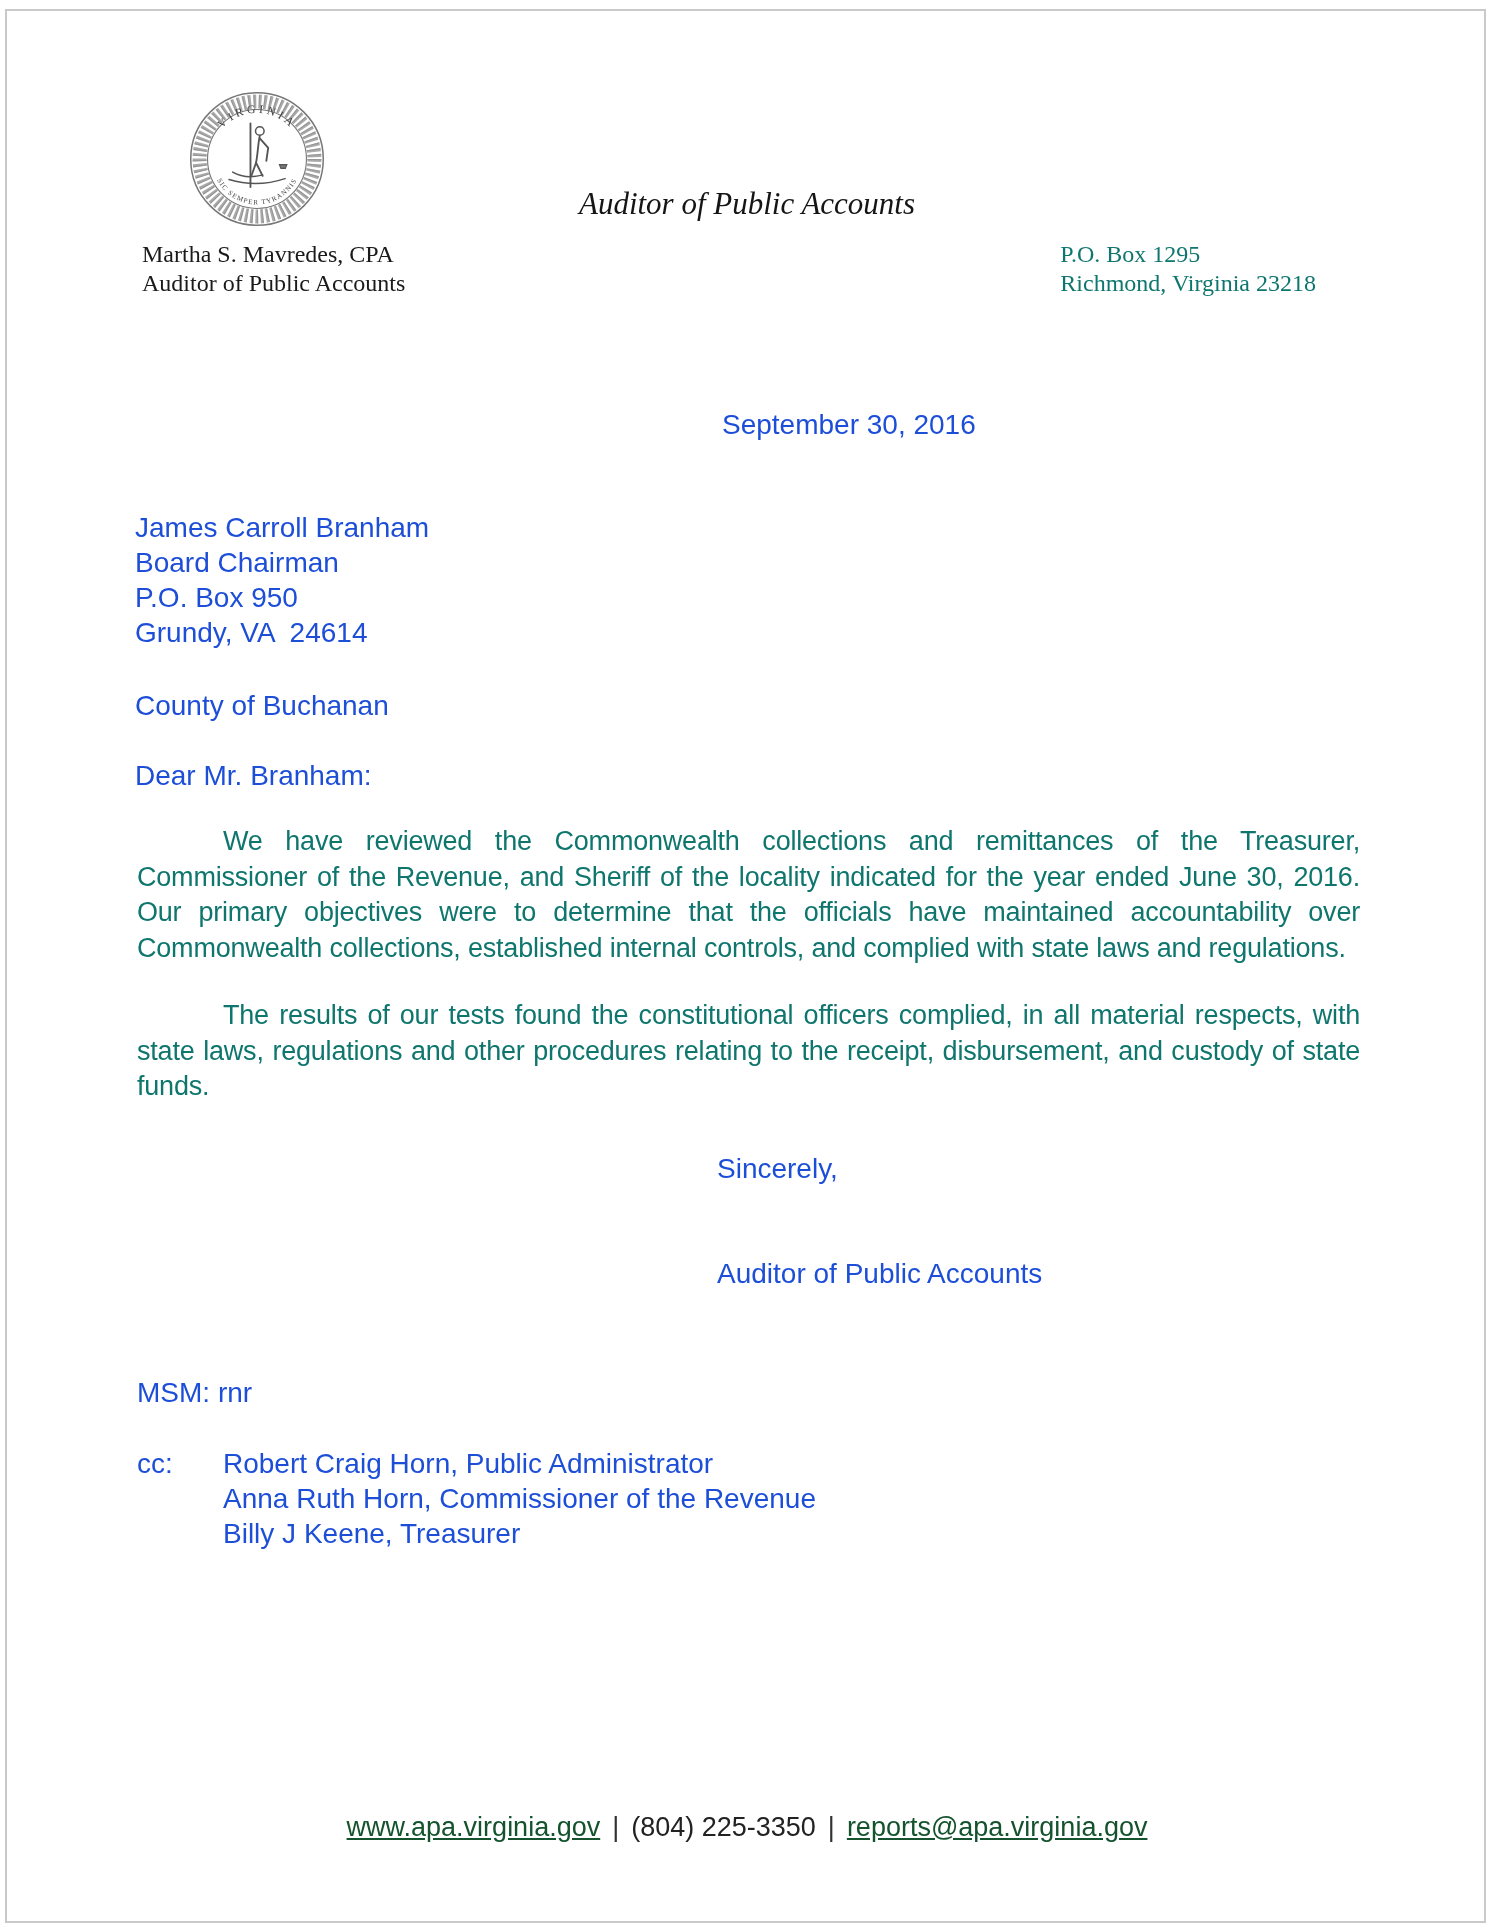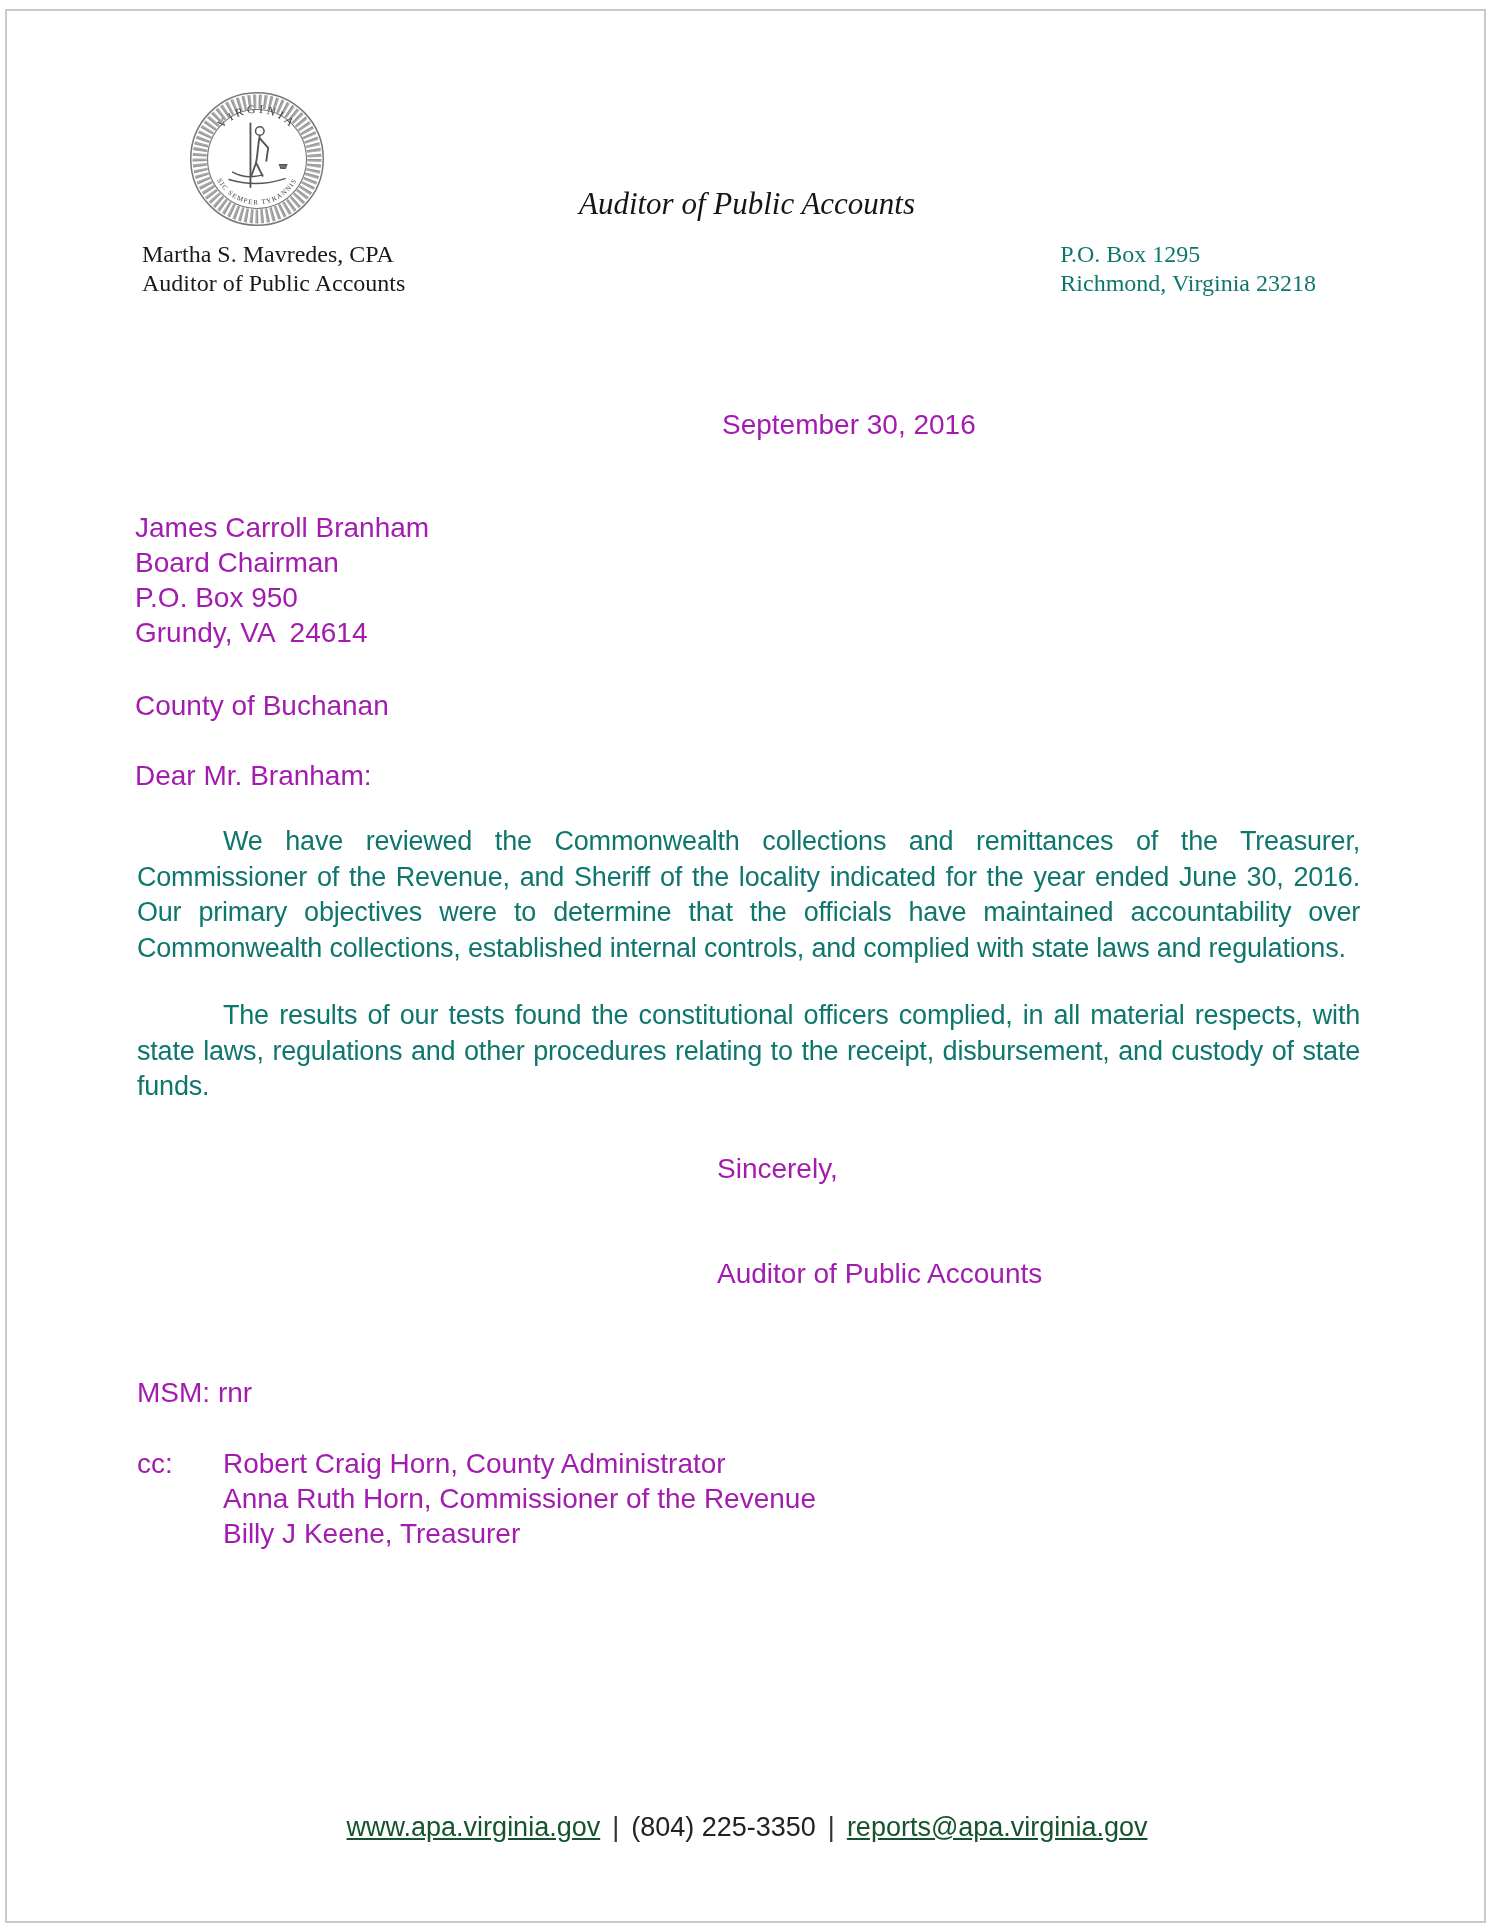--- a/index.html
+++ b/index.html
@@ -38,21 +38,21 @@
     font-size:24px; line-height:29px; color:#1a1a1a;
   }
   .office-address {
     position:absolute; right:178px; top:240px;
     font-family:"Liberation Serif", serif;
     font-size:24px; line-height:29px; color:#0f766e;
     text-align:left;
   }
 
   
-  .body-text { font-size:28px; line-height:35px; color:#a21caf; }
+  .body-text { font-size:28px; line-height:35px; color:#1d4ed8; }
   .date-line   { left:722px; top:407px; }
   .recipient   { left:135px; top:510px; }
   .recipient div { white-space:pre-wrap; }
   .locality    { left:135px; top:688px; }
   .salutation  { left:135px; top:758px; }
   .para {
     left:137px; width:1223px;
     text-align:justify; text-indent:86px;
     font-size:27px; line-height:35.5px; color:#0f766e;
     letter-spacing:-0.2px;
@@ -135,21 +135,21 @@
   <div class="abs para para-1">We have reviewed the Commonwealth collections and remittances of the Treasurer, Commissioner of the Revenue, and Sheriff of the locality indicated for the year ended June 30, 2016. Our primary objectives were to determine that the officials have maintained accountability over Commonwealth collections, established internal controls, and complied with state laws and regulations.</div>
   <div class="abs para para-2">The results of our tests found the constitutional officers complied, in all material respects, with state laws, regulations and other procedures relating to the receipt, disbursement, and custody of state funds.</div>
 
   <div class="abs body-text closing">Sincerely,</div>
   <div class="abs body-text signer-title">Auditor of Public Accounts</div>
 
   <div class="abs body-text reference">MSM: rnr</div>
 
   <div class="abs body-text cc-label">cc:</div>
   <div class="abs body-text cc-list">
-    <div>Robert Craig Horn, County Administrator</div>
+    <div>Robert Craig Horn, Public Administrator</div>
     <div>Anna Ruth Horn, Commissioner of the Revenue</div>
     <div>Billy J Keene, Treasurer</div>
   </div>
 
   <div class="footer">
     <a>www.apa.virginia.gov</a><span class="sep">|</span><span>(804) 225-3350</span><span class="sep">|</span><a>reports@apa.virginia.gov</a>
   </div>
 </div>
 
 </body></html>

